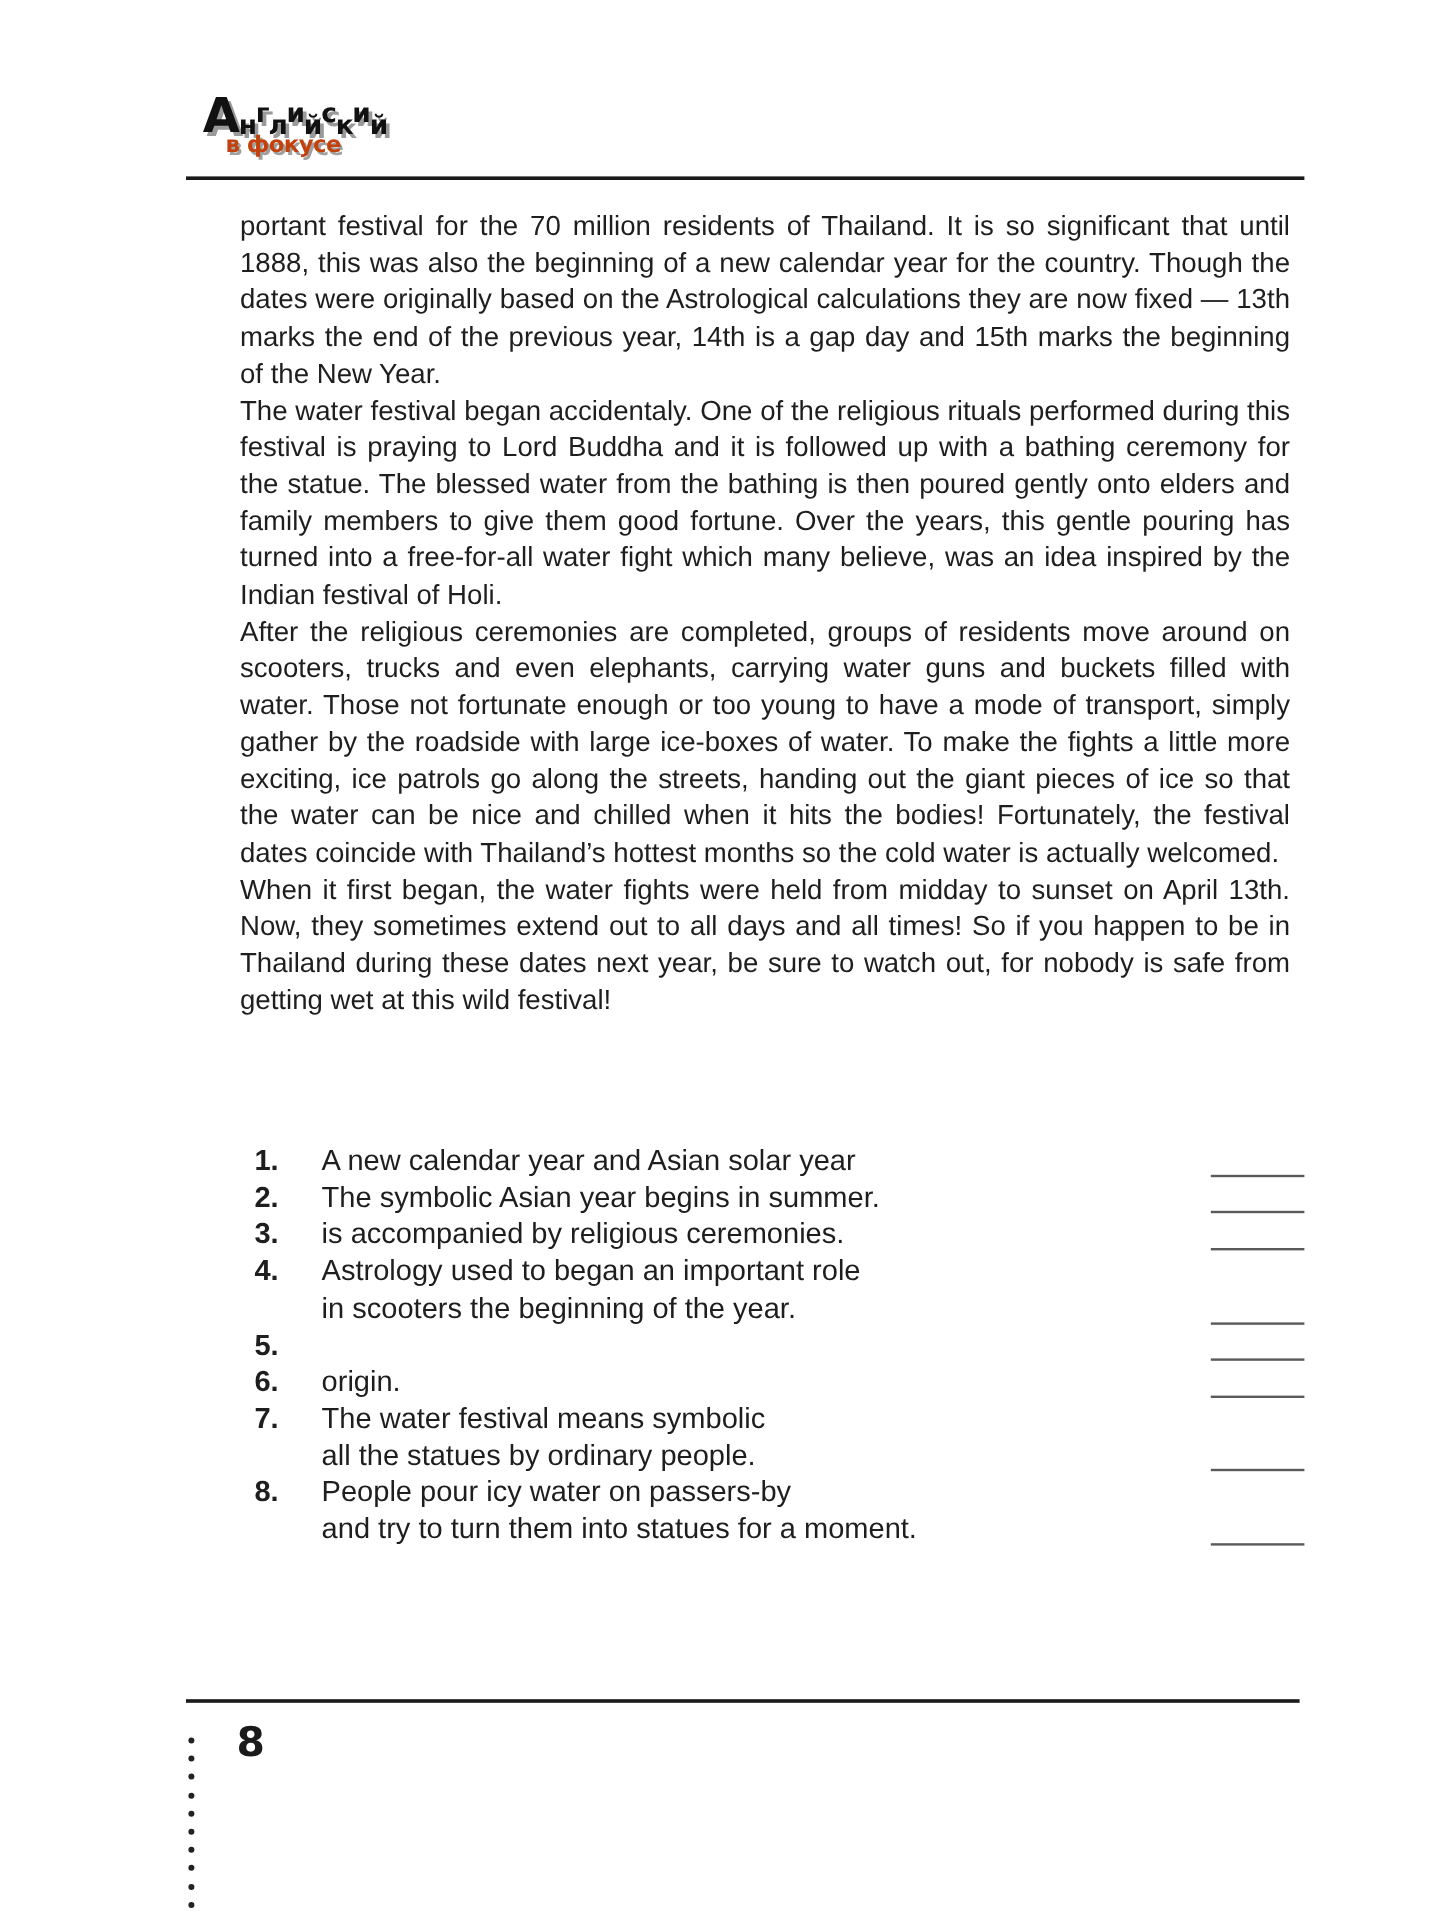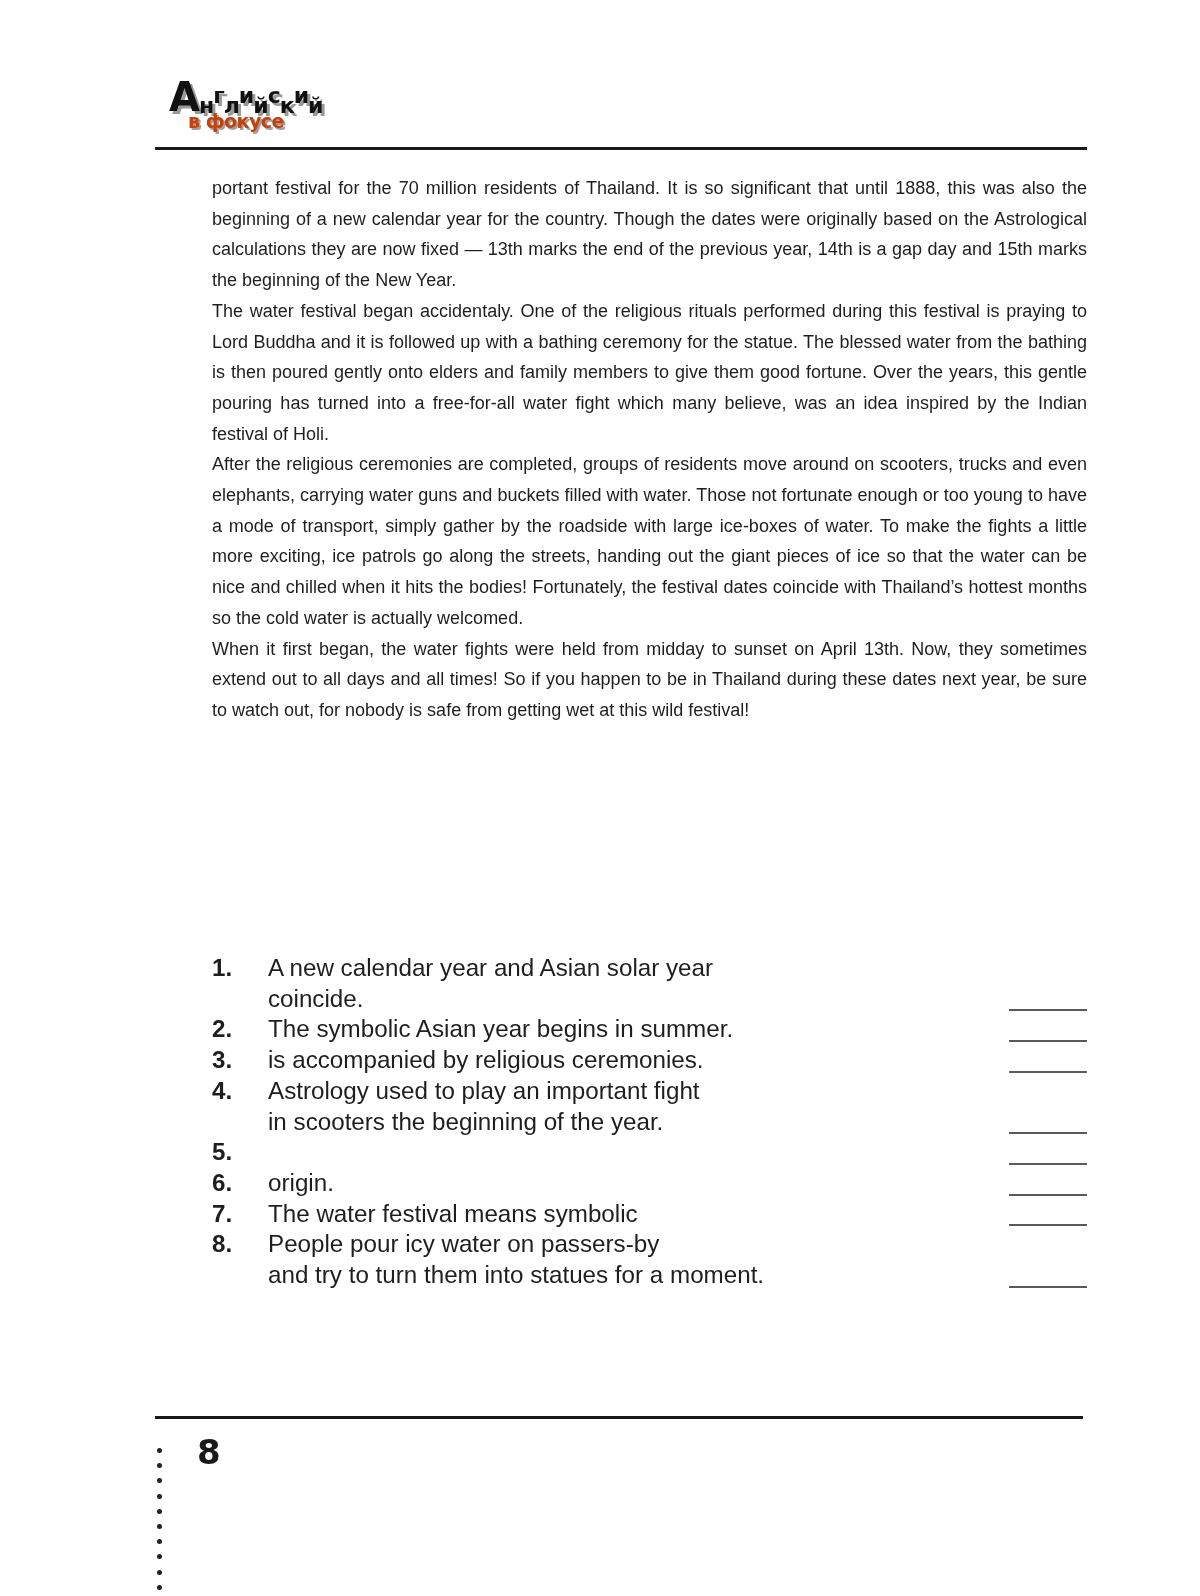--- a/index.html
+++ b/index.html
@@ -13,22 +13,22 @@
                text-shadow: 3px 3px 0 #9a9a9a; letter-spacing: -1px; }
   .logo-main .big { font-size: 40px; }
   .logo-main .sm1 { font-size: 22px; position: relative; top: 2px; }
   .logo-main .sm2 { font-size: 22px; position: relative; top: -8px; }
   .logo-sub { position: absolute; left: 30px; top: 36px; font-family: "DejaVu Sans", sans-serif;
               font-weight: bold; font-size: 19px; color: #c2410c; text-shadow: 2px 2px 0 #a0a0a0;
               letter-spacing: -0.5px; }
   .header-rule { position: absolute; left: 155px; top: 147px; width: 932px; height: 3px; background: #1a1a1a; }
 
   
-  .article { position: absolute; left: 212px; top: 173px; width: 875px;
-             font-size: 18px; line-height: 30.7px; text-align: justify; }
+  .article { position: absolute; left: 200px; top: 173px; width: 875px;
+             font-size: 23px; line-height: 30.7px; text-align: justify; }
   .article p { margin: 0; text-align-last: left; }
 
   
   .questions { position: absolute; left: 212px; top: 953px; width: 875px;
                font-size: 24.2px; line-height: 30.7px; }
   .q { position: relative; display: flex; }
   .q-num { width: 56px; font-weight: bold; flex: none; }
   .q-text { flex: none; width: 720px; }
   .q-text span { display: block; }
   .blank { position: absolute; right: 0; bottom: 3px; width: 78px; height: 2px; background: #5a5a5a; }
@@ -54,61 +54,61 @@
   <p>The water festival began accidentaly. One of the religious rituals performed during this festival is praying to Lord Buddha and it is followed up with a bathing ceremony for the statue. The blessed water from the bathing is then poured gently onto elders and family members to give them good fortune. Over the years, this gentle pouring has turned into a free-for-all water fight which many believe, was an idea inspired by the Indian festival of Holi.</p>
   <p>After the religious ceremonies are completed, groups of residents move around on scooters, trucks and even elephants, carrying water guns and buckets filled with water. Those not fortunate enough or too young to have a mode of transport, simply gather by the roadside with large ice-boxes of water. To make the fights a little more exciting, ice patrols go along the streets, handing out the giant pieces of ice so that the water can be nice and chilled when it hits the bodies! Fortunately, the festival dates coincide with Thailand’s hottest months so the cold water is actu­ally welcomed.</p>
   <p>When it first began, the water fights were held from midday to sunset on April 13th. Now, they sometimes extend out to all days and all times! So if you happen to be in Thailand during these dates next year, be sure to watch out, for nobody is safe from getting wet at this wild festival!</p>
 </div>
 
 <div class="questions">
   <div class="q">
     <div class="q-num">1.</div>
     <div class="q-text">
       <span>A new calendar year and Asian solar year</span>
-      <span>coincide.</span>
     </div>
     <div class="blank"></div>
   </div>
   <div class="q">
     <div class="q-num">2.</div>
     <div class="q-text">
       <span>The symbolic Asian year begins in summer.</span>
     </div>
     <div class="blank"></div>
   </div>
   <div class="q">
     <div class="q-num">3.</div>
     <div class="q-text">
       <span>is accompanied by religious ceremonies.</span>
     </div>
     <div class="blank"></div>
   </div>
   <div class="q">
     <div class="q-num">4.</div>
     <div class="q-text">
-      <span>Astrology used to play an important fight</span>
+      <span>Astrology used to began an important role</span>
       <span>in scooters the beginning of the year.</span>
     </div>
     <div class="blank"></div>
   </div>
   <div class="q">
     <div class="q-num">5.</div>
     <div class="blank"></div>
   </div>
   <div class="q">
     <div class="q-num">6.</div>
     <div class="q-text">
       <span>origin.</span>
     </div>
     <div class="blank"></div>
   </div>
   <div class="q">
     <div class="q-num">7.</div>
     <div class="q-text">
       <span>The water festival means symbolic</span>
+      <span>all the statues by ordinary people.</span>
     </div>
     <div class="blank"></div>
   </div>
   <div class="q">
     <div class="q-num">8.</div>
     <div class="q-text">
       <span>People pour icy water on passers-by</span>
       <span>and try to turn them into statues for a moment.</span>
     </div>
     <div class="blank"></div>

